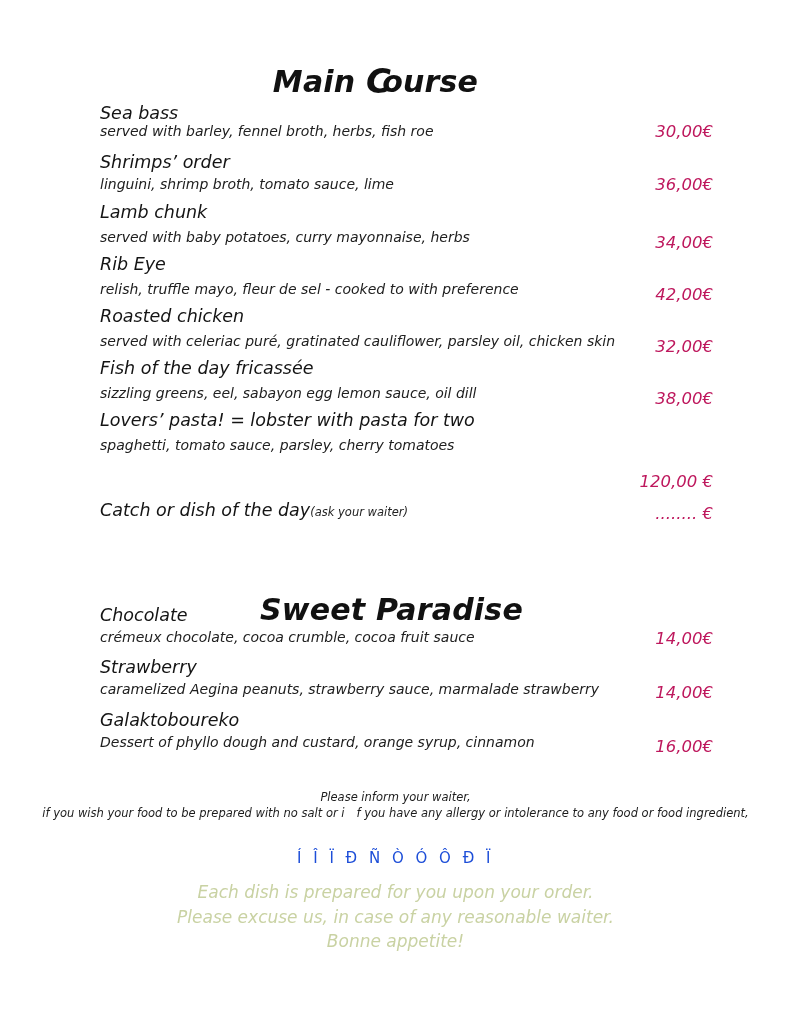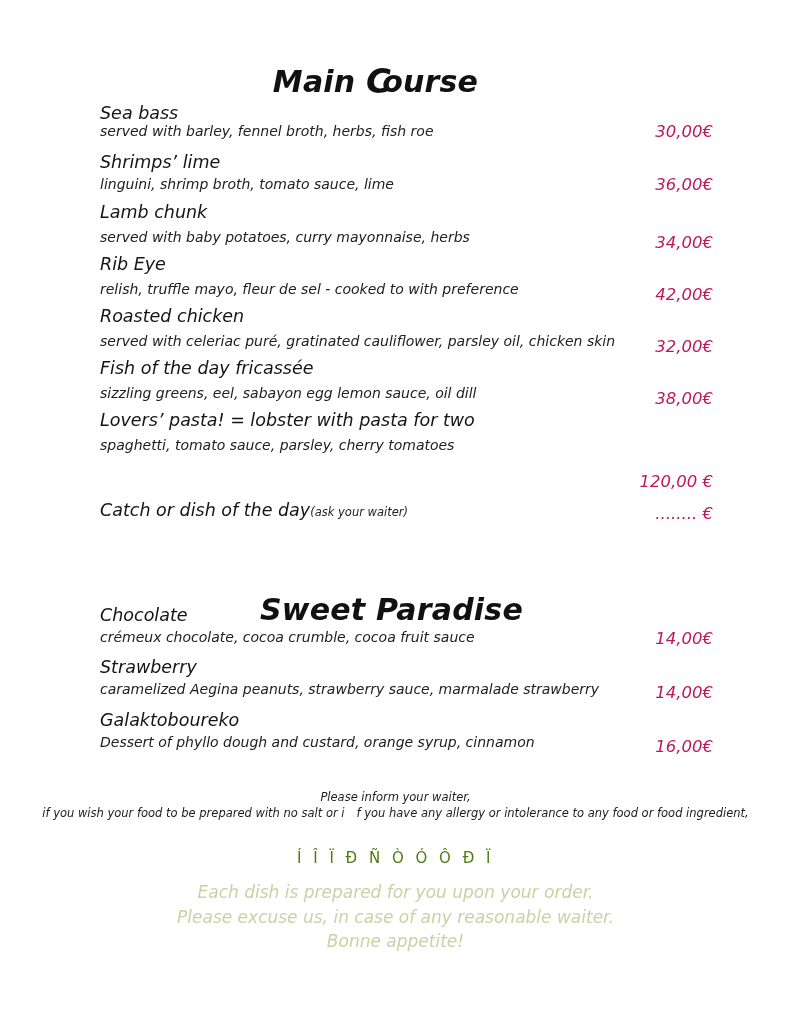--- a/index.html
+++ b/index.html
@@ -106,21 +106,21 @@
     display: inline-block;
     width: 12px;
   }
   .glyph-row {
     position: absolute;
     left: 0; right: 0;
     top: 849px;
     text-align: center;
     font-size: 15px;
     letter-spacing: 3.5px;
-    color: #4d7c0f;
+    color: #1d4ed8;
     font-family: "DejaVu Sans", sans-serif;
   }
   .closing {
     position: absolute;
     left: 0; right: 0;
     top: 880px;
     text-align: center;
     font-style: italic;
     font-size: 17px;
     line-height: 1.45;
@@ -138,21 +138,21 @@
 
   <div class="menu-list" id="main-list" style="top:103px;">
 
     <div class="menu-item" style="height:49px;">
       <div class="item-name">Sea bass</div>
       <div class="item-desc">served with barley, fennel broth, herbs, fish roe</div>
       <div class="item-price" style="top:19px;">30,00€</div>
     </div>
 
     <div class="menu-item" style="height:50px;">
-      <div class="item-name">Shrimps’ lime</div>
+      <div class="item-name">Shrimps’ order</div>
       <div class="item-desc" style="margin-top:4px;">linguini, shrimp broth, tomato sauce, lime</div>
       <div class="item-price" style="top:23px;">36,00€</div>
     </div>
 
     <div class="menu-item" style="height:52px;">
       <div class="item-name">Lamb chunk</div>
       <div class="item-desc" style="margin-top:7px;">served with baby potatoes, curry mayonnaise, herbs</div>
       <div class="item-price" style="top:31px;">34,00€</div>
     </div>
 

